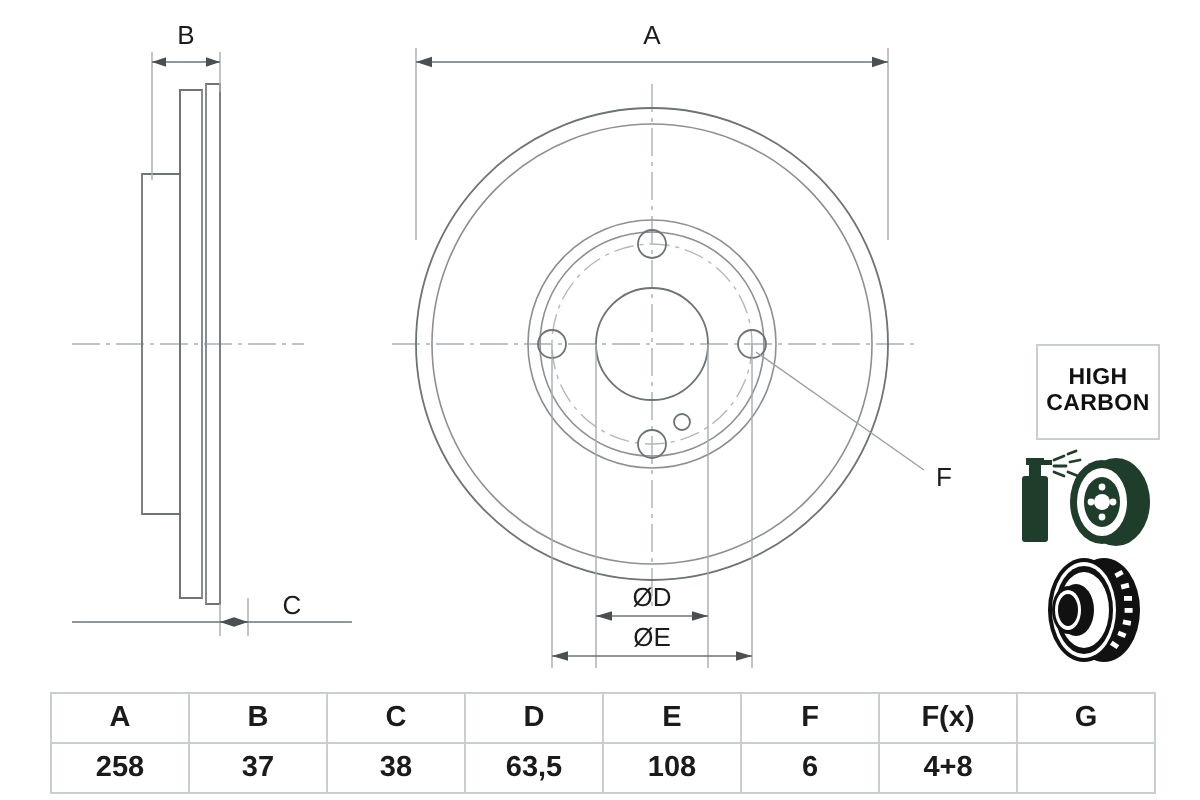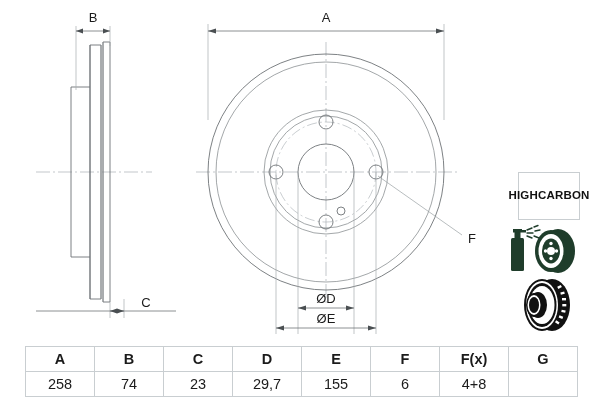--- a/index.html
+++ b/index.html
@@ -33,27 +33,27 @@
   }
   .spec-table th,.spec-table td{
     border:1px solid #c9ced1;
     text-align:center;
     height:24px;
     font-size:14.5px;
     color:#1b1b1b;
     padding:0;
   }
   .spec-table th{font-weight:bold;}
-  .spec-table td{font-weight:normal;}
+  .spec-table td{font-weight:bold;}
 
   
   .badge-box{
     position:absolute;left:518px;top:172px;width:60px;height:46px;
     border:1px solid #c9ced1;background:#fff;
-    display:flex;
+    display:flex;flex-direction:column;
     align-items:center;justify-content:center;
     line-height:1.15;
   }
   .badge-line{font-size:11.5px;font-weight:bold;color:#111;letter-spacing:0.2px;}
   .icon-coat{position:absolute;left:508px;top:224px;width:80px;height:52px;}
   .icon-vent{position:absolute;left:512px;top:276px;width:72px;height:58px;}
 </style>
 </head>
 <body>
 
@@ -212,24 +212,24 @@
         <th>D</th>
         <th>E</th>
         <th>F</th>
         <th>F(x)</th>
         <th>G</th>
       </tr>
     </thead>
     <tbody>
       <tr>
         <td>258</td>
-        <td>74</td>
-        <td>23</td>
-        <td>29,7</td>
-        <td>155</td>
+        <td>37</td>
+        <td>38</td>
+        <td>63,5</td>
+        <td>108</td>
         <td>6</td>
         <td>4+8</td>
         <td></td>
       </tr>
     </tbody>
   </table>
 
 </div>
 
 </body></html>

